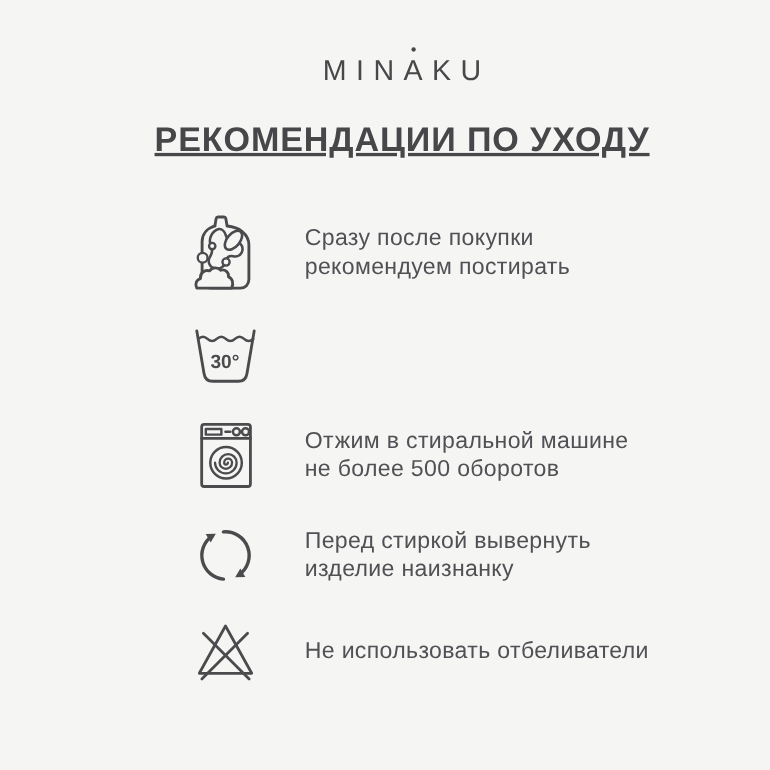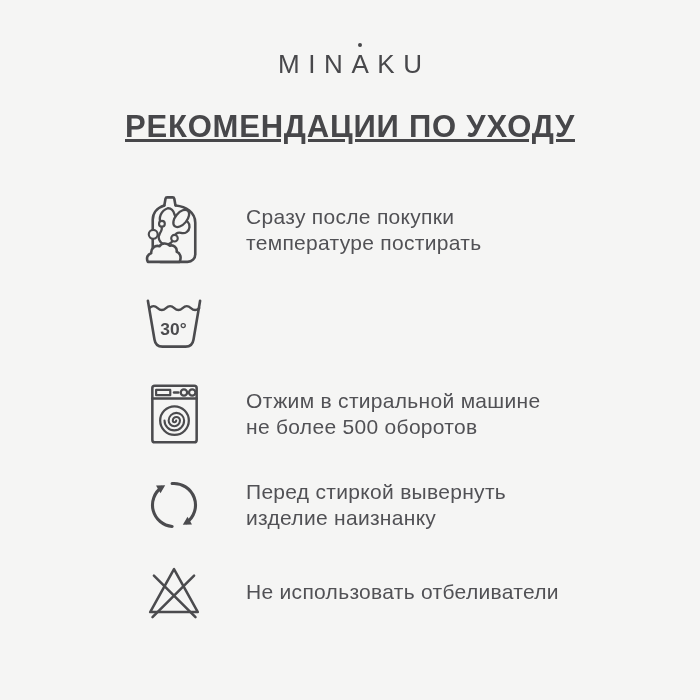--- a/index.html
+++ b/index.html
@@ -10,21 +10,21 @@
     --logo-text:#48484b;
   }
   *{margin:0;padding:0;box-sizing:border-box;}
   html,body{width:700px;height:700px;}
   body{
     background:var(--background);
     font-family:"Liberation Sans", sans-serif;
     color:var(--body-text);
     overflow:hidden;
   }
-  .card{width:700px;height:565px;background:var(--background);}
+  .card{width:700px;height:565px;background:var(--background);padding-left:31px;}
 
   
   .logo{
     padding-top:49px;
     text-align:center;
     font-size:26px;
     letter-spacing:0.33em;
     padding-left:0.33em;
     color:var(--logo-text);
     font-weight:400;
@@ -120,21 +120,21 @@
           <path class="stroke" style="stroke-width:2.4" d="M23.5,15.5 C16.5,18 13.5,25.5 16.5,31.5 C18,34.8 17.6,38.2 15.4,41.6 C12.8,45.8 14.8,51.4 19.8,52.6 C24.8,53.8 29.4,50.6 30.2,45.8 C30.8,42 33.6,40 37.2,41 C41.6,42.2 45.6,39.6 46,35 C46.4,30.6 43,27.2 38.6,27.4 C34.6,27.6 31.4,25.4 30.4,21.6 C29.6,18.4 27,15.2 23.5,15.5 Z"></path>
           <ellipse class="bgfill" style="stroke-width:2.4" cx="37.5" cy="26" rx="6" ry="10.5" transform="rotate(40 37.5 26)"></ellipse>
           <circle class="bgfill" style="stroke-width:2.2" cx="17.5" cy="31.5" r="3"></circle>
           <circle class="bgfill" style="stroke-width:2.2" cx="8.5" cy="42.5" r="4.6"></circle>
           <circle class="bgfill" style="stroke-width:2.2" cx="30.5" cy="46.5" r="3.4"></circle>
           <path class="bgfill" d="M3,71 C1,67.2 2.6,63 6.4,62 C6,57 10.2,53.4 15,54.8 C17.4,51.2 22.8,51 25.6,54.2 C29.6,53 33.4,56.2 32.8,60.4 C36.4,61.6 38,66.4 35.8,71 Z"></path>
         </svg>
       </div>
       <div class="text">
         <div>Сразу после покупки</div>
-        <div>температуре постирать</div>
+        <div>рекомендуем постирать</div>
       </div>
     </div>
 
     <div class="row">
       <div class="icon-box">
         <svg width="62" height="58" viewBox="0 0 64 60" aria-hidden="true">
           <path class="stroke" d="M5,6 L11.8,46 C12.5,50.6 15.5,53.4 20,53.4 L44,53.4 C48.5,53.4 51.5,50.6 52.2,46 L59,6"></path>
           <path class="stroke" style="stroke-width:2.4" d="M6.5,13.5 Q10.8,9.5 15.1,13.5 T23.7,13.5 T32.3,13.5 T40.9,13.5 T49.5,13.5 T58.1,13.5"></path>
           <text class="basin-label" x="31.5" y="41" text-anchor="middle">30°</text>
         </svg>

